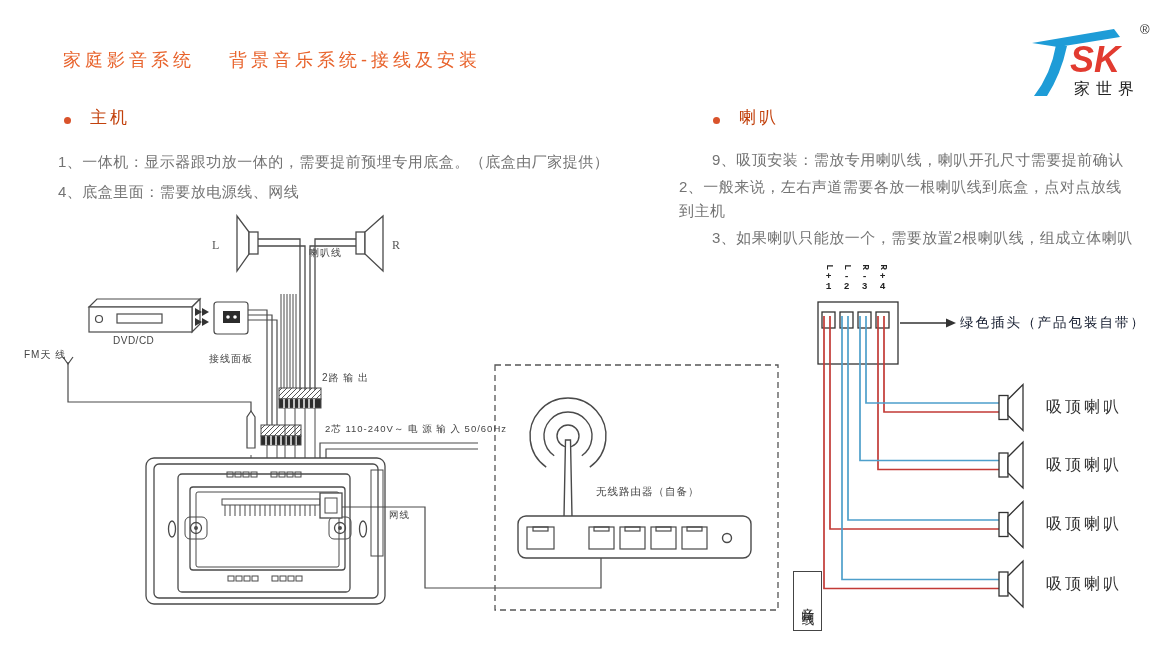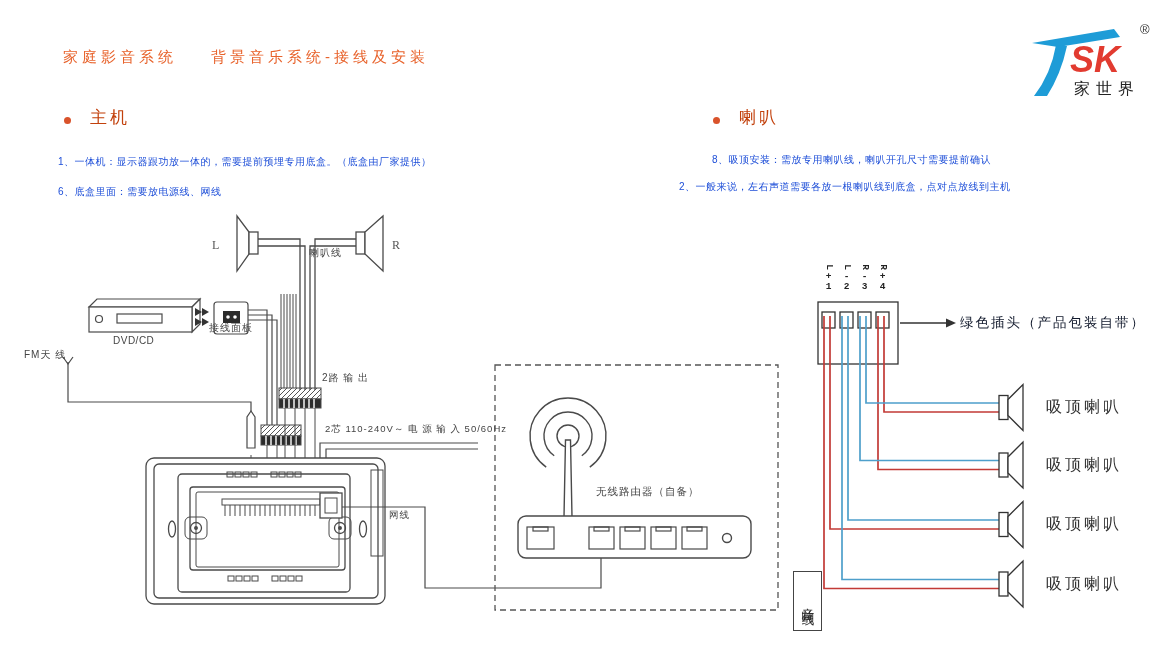--- a/index.html
+++ b/index.html
@@ -1,24 +1,24 @@
 <!DOCTYPE html>
 <html><head>
 <meta charset="utf-8">
 <style>
   html,body{margin:0;padding:0;background:#fff;}
   .page{position:relative;width:1170px;height:658px;background:#ffffff;overflow:hidden;
         font-family:"Liberation Sans","DejaVu Sans",sans-serif;color:#333;}
   .art{position:absolute;left:0;top:0;}
   .lbl{position:absolute;white-space:nowrap;color:#3d3d3d;}
-  .title{left:63px;top:48px;font-size:15px;letter-spacing:4px;color:#e8632c;font-weight:500;}
+  .title{left:63px;top:48px;font-size:18px;letter-spacing:4px;color:#e8632c;font-weight:500;}
   .title .gap{display:inline-block;width:34px;}
   .bullet{position:absolute;width:7px;height:7px;border-radius:50%;background:#d9532b;}
   .heading{font-size:17px;letter-spacing:3px;color:#c2410c;}
-  .note{position:absolute;font-size:10px;letter-spacing:.5px;line-height:24px;color:#1d4ed8;white-space:normal;}
+  .note{position:absolute;font-size:15px;letter-spacing:.5px;line-height:24px;color:#737373;white-space:normal;}
   .dlabel{font-size:10px;color:#444;letter-spacing:1px;}
   .speaker-lr{font-size:12px;color:#555;font-family:"Liberation Serif","DejaVu Serif",serif;}
   .plug-note{font-size:13.5px;letter-spacing:2px;color:#0f172a;}
   .ceil{font-size:16px;letter-spacing:3px;color:#333;font-weight:500;}
   .termcol{position:absolute;width:15px;text-align:center;font-size:9.5px;font-weight:bold;
            color:#222;line-height:10px;font-family:"Liberation Mono","DejaVu Sans Mono",monospace;}
   .termcol .rot{display:inline-block;transform:rotate(90deg);}
   .audio-box{position:absolute;left:793px;top:571px;width:27px;height:58px;border:1px solid #444;
              display:flex;align-items:center;justify-content:center;}
   .audio-box span{writing-mode:vertical-rl;font-size:12.5px;letter-spacing:3px;color:#222;}
@@ -275,32 +275,33 @@
     <polygon points="6,27 88,13 94,21 32,31" fill="#1E9CD7"></polygon>
     <path d="M30,29 Q25,58 8,80 L21,80 Q35,58 41,30 Z" fill="#1E9CD7"></path>
     <text x="44" y="56" font-family="Liberation Sans, DejaVu Sans, sans-serif" font-size="36" font-weight="bold" font-style="italic" fill="#E23B30">SK</text>
     <text x="114" y="18" font-size="13" fill="#333">®</text>
     <text x="48" y="78" font-size="16" letter-spacing="6" fill="#222">家世界</text>
   </svg>
 
   <div class="bullet" style="left:64px;top:117px;"></div>
   <div class="lbl heading" style="left:90px;top:106px;">主机</div>
   <div class="note" style="left:58px;top:150px;width:580px;">1、一体机：显示器跟功放一体的，需要提前预埋专用底盒。（底盒由厂家提供）</div>
-  <div class="note" style="left:58px;top:180px;width:580px;">6、底盒里面：需要放电源线、网线</div>
+  <div class="note" style="left:58px;top:180px;width:580px;">4、底盒里面：需要放电源线、网线</div>
 
   <div class="bullet" style="left:713px;top:117px;"></div>
   <div class="lbl heading" style="left:739px;top:106px;">喇叭</div>
-  <div class="note" style="left:712px;top:148px;width:450px;">8、吸顶安装：需放专用喇叭线，喇叭开孔尺寸需要提前确认</div>
+  <div class="note" style="left:712px;top:148px;width:450px;">9、吸顶安装：需放专用喇叭线，喇叭开孔尺寸需要提前确认</div>
   <div class="note" style="left:679px;top:175px;width:452px;">2、一般来说，左右声道需要各放一根喇叭线到底盒，点对点放线到主机</div>
+  <div class="note" style="left:712px;top:226px;width:452px;">3、如果喇叭只能放一个，需要放置2根喇叭线，组成立体喇叭</div>
 
   <div class="lbl speaker-lr" style="left:212px;top:238px;">L</div>
   <div class="lbl speaker-lr" style="left:392px;top:238px;">R</div>
   <div class="lbl dlabel" style="left:309px;top:246px;">喇叭线</div>
   <div class="lbl dlabel" style="left:113px;top:335px;letter-spacing:.5px;">DVD/CD</div>
-  <div class="lbl dlabel" style="left:209px;top:321px;">接线面板</div>
+  <div class="lbl dlabel" style="left:209px;top:352px;">接线面板</div>
   <div class="lbl dlabel" style="left:24px;top:348px;">FM天 线</div>
   <div class="lbl dlabel" style="left:322px;top:371px;">2路 输 出</div>
   <div class="lbl dlabel" style="left:325px;top:423px;font-size:9.5px;">2芯  110-240V～ 电 源 输 入  50/60Hz</div>
   <div class="lbl dlabel" style="left:389px;top:509px;font-size:9.5px;">网线</div>
   <div class="lbl dlabel" style="left:596px;top:485px;font-size:10.5px;">无线路由器（自备）</div>
 
   <div class="termcol" style="left:821px;top:262px;">
     <span class="rot">L</span><br>
     <span>+</span><br>
     <span>1</span>

